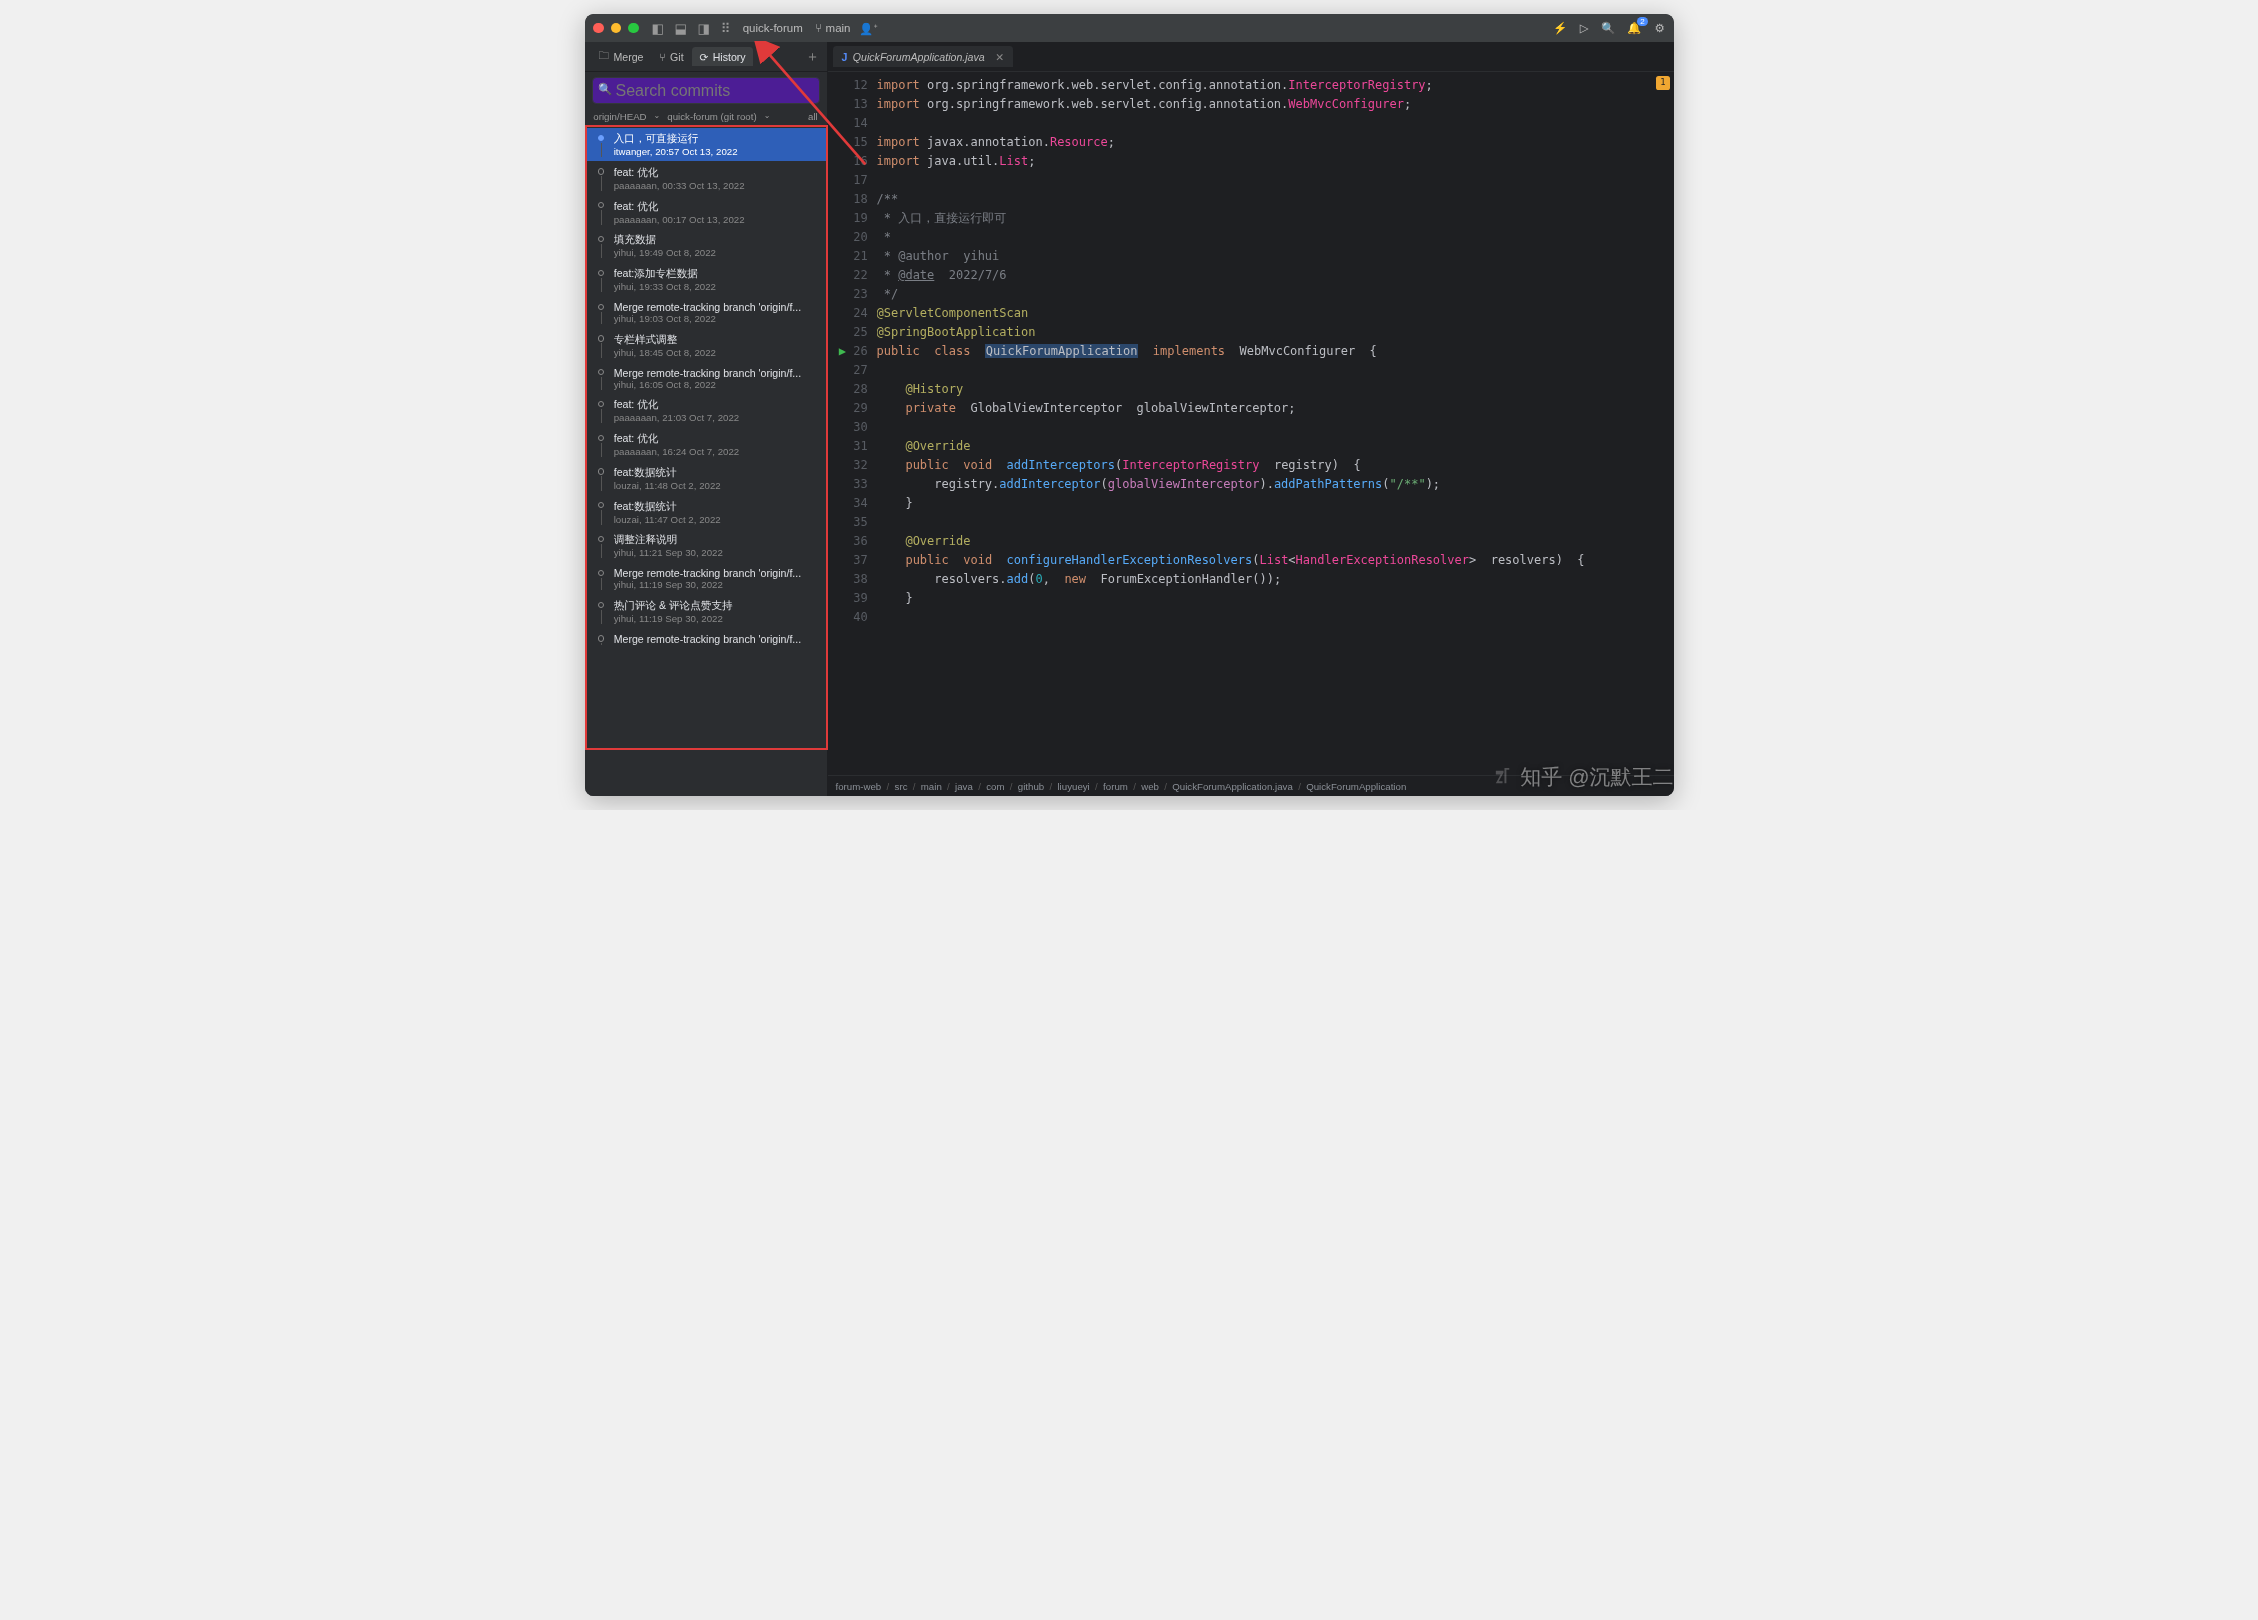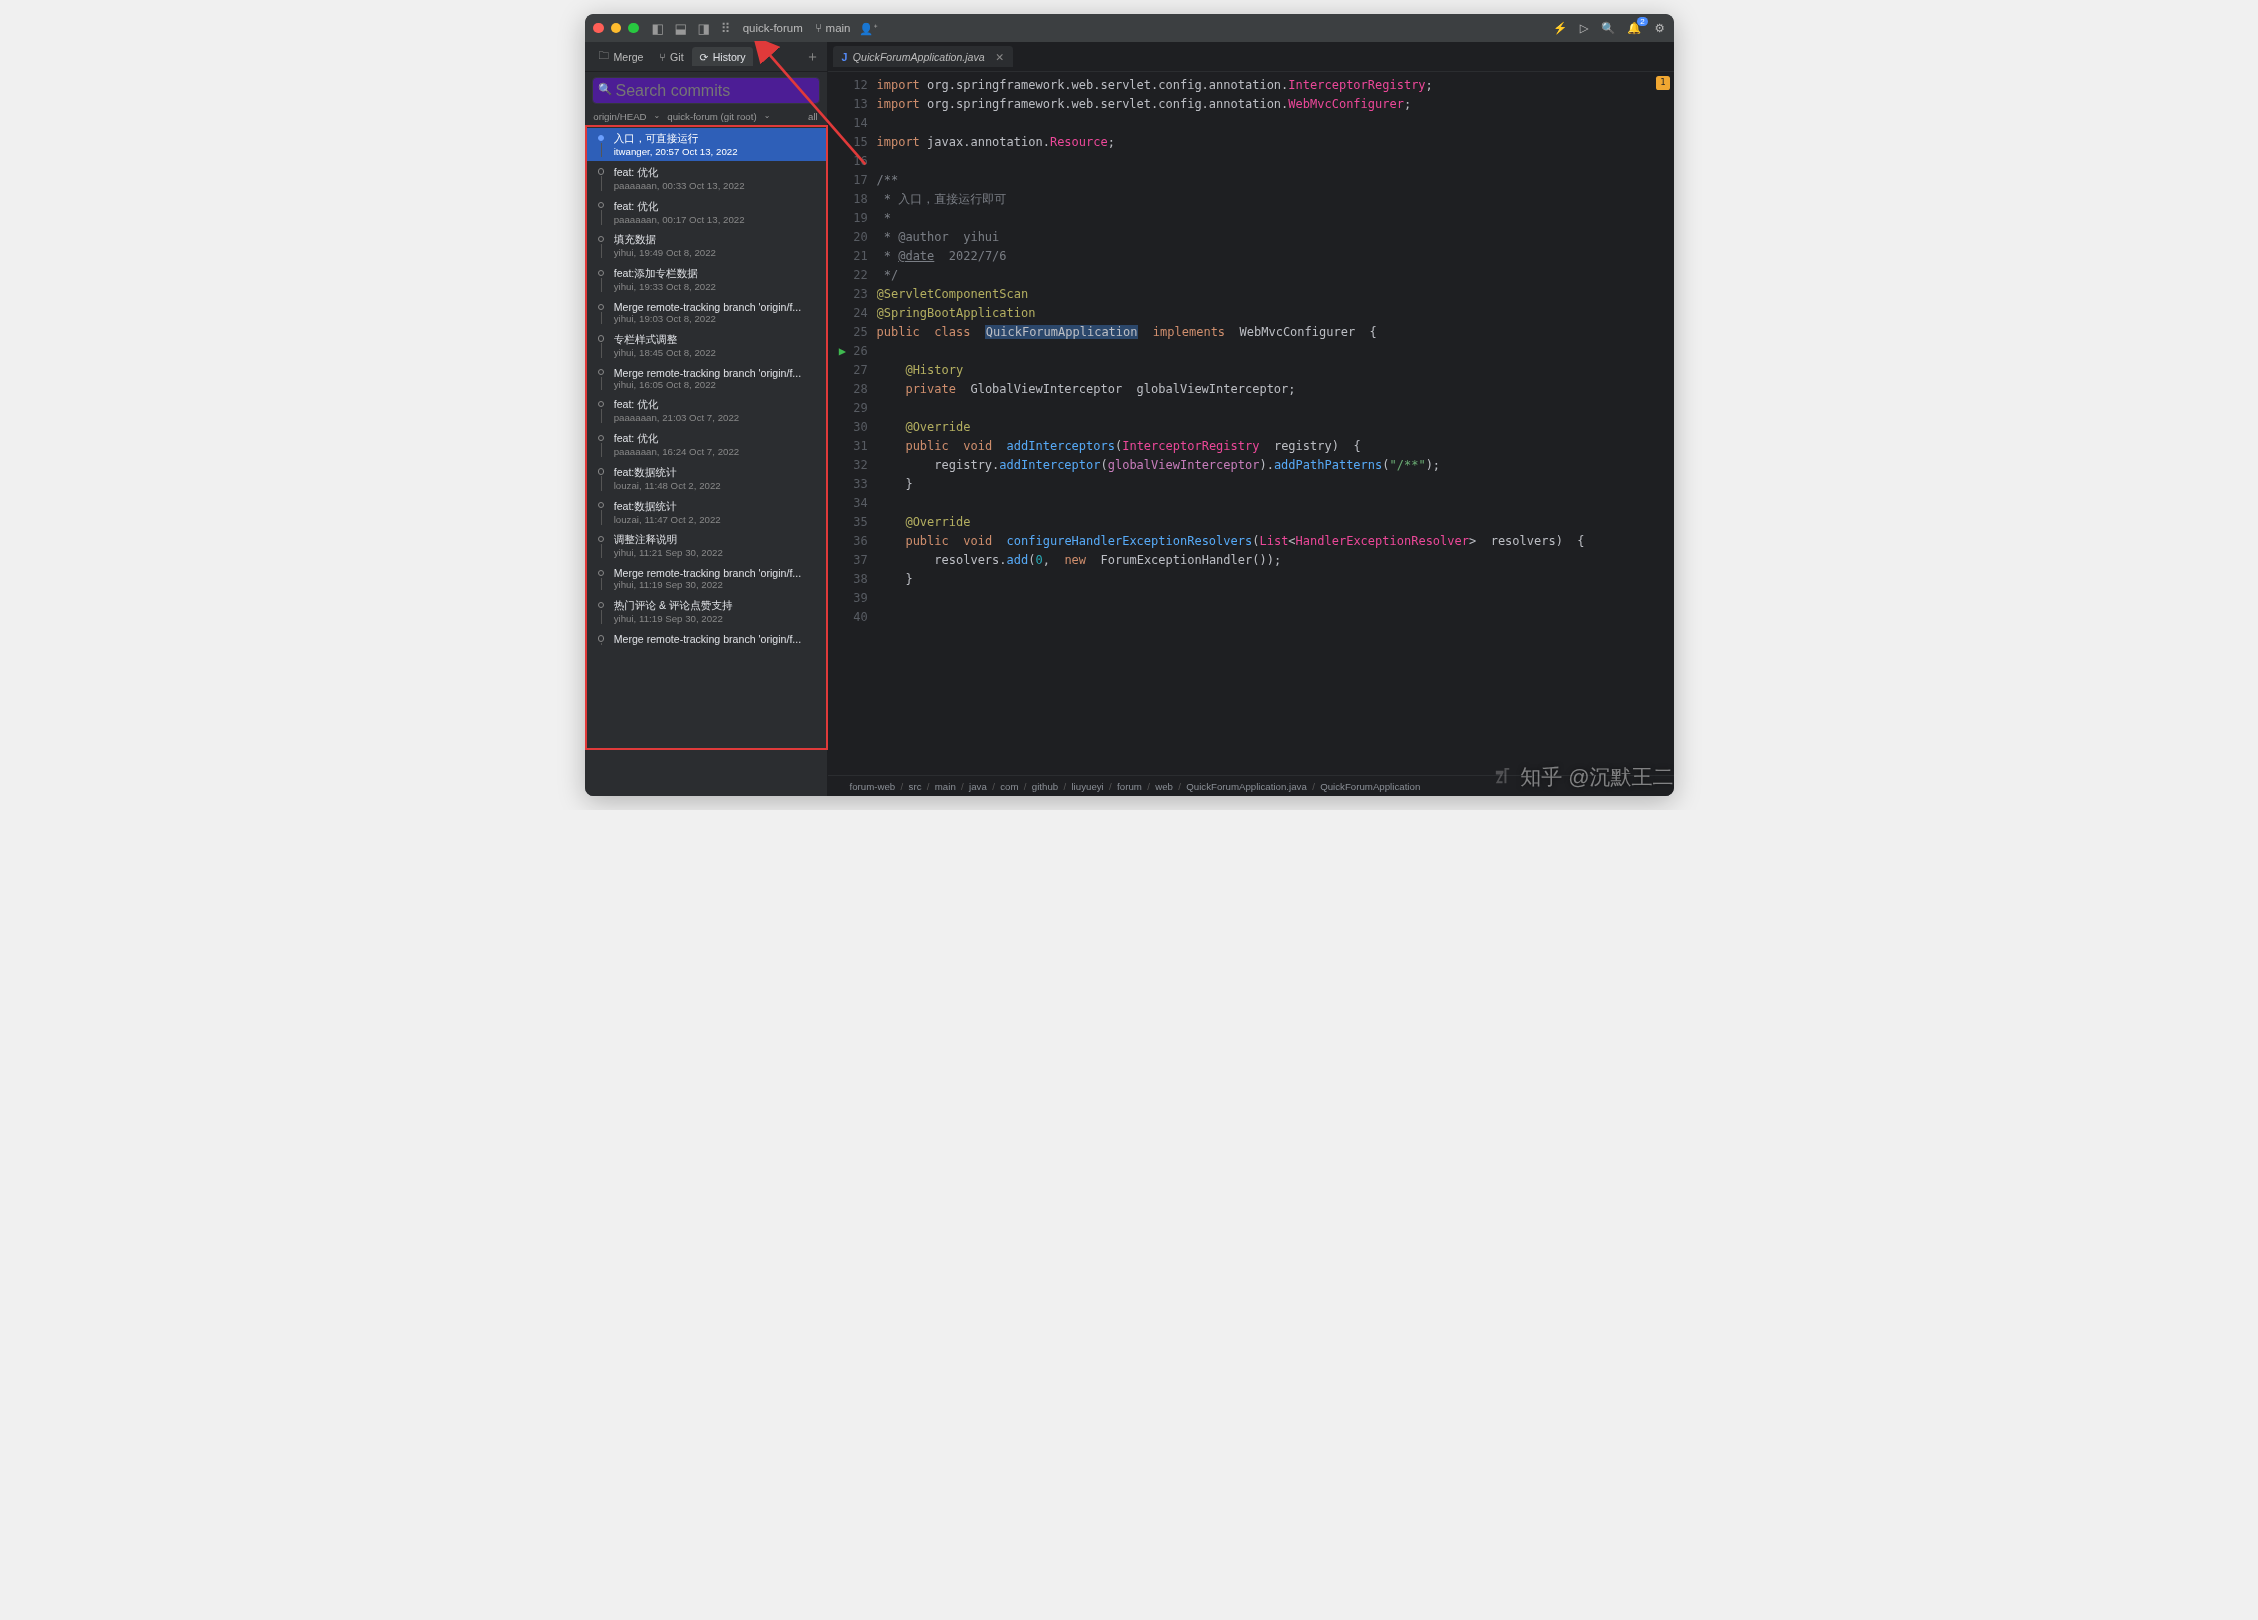--- a/index.html
+++ b/index.html
@@ -59,21 +59,21 @@
 .ed-tab .x { color: #888; margin-left: 5.3px; cursor: pointer; }
 .ed-body { flex: 1; display: flex; overflow: hidden; font-family: "Menlo", monospace; font-size: 12px; line-height: 19px; }
 .gutter { width: 49px; text-align: right; color: #585c63; padding: 3.5px 8.8px 3.5px 0; user-select: none; }
 .gutter .run { color: #3fb950; }
 .code { flex: 1; padding: 3.5px 0; color: #bcbec4; position: relative; overflow: hidden; }
 .code .l { white-space: pre; }
 .kw { color: #cf8e6d; } .cls { color: #ec4899; text-align: center; } .str { color: #6aab73; } .com { color: #7a7e85; } .ann { color: #b3ae60; } .fn { color: #57aaf7; } .id { color: #c77dbb; } .num { color: #2aacb8; } .hl { background: #2b476b; padding: 0 0.9px; } .under { text-decoration: underline; text-decoration-color: #7a7e85; }
 .ed-right-marks { position: absolute; right: 3.5px; top: 3.5px; display: flex; flex-direction: column; gap: 3.5px; }
 .warn-badge { background: #f0a732; color: #1e1f22; width: 14px; height: 14px; border-radius: 2.6px; font-size: 8.8px; display: flex; align-items: center; justify-content: center; }
 
-.crumb { height: 21px; border-top: 0.9px solid #2b2d30; display: flex; align-items: center; padding: 0 22px; font-size: 9.7px; color: #8a8f96; gap: 5.3px; }
+.crumb { height: 21px; border-top: 0.9px solid #2b2d30; display: flex; align-items: center; padding: 0 8px; font-size: 9.7px; color: #8a8f96; gap: 5.3px; }
 .crumb .sep { color: #555; }
 
 
 .arrow-svg { position: absolute; left: 166px; top: 26.5px; width: 132px; height: 141px; z-index: 60; pointer-events: none; }
 
 
 .wm { position: absolute; right: 0; bottom: 5.3px; color: rgba(255,255,255,.45); font-size: 21px; display: flex; align-items: center; gap: 5.3px; z-index: 70; text-shadow: 0 0 5.3px rgba(0,0,0,.6); }
 .wm svg { opacity: .5; }
 </style>
 </head>
@@ -343,20 +343,21 @@
             <div>40</div>
           </div>
         <div class="code" id="code">
           <div class="ed-right-marks">
               <div class="warn-badge">1</div>
             </div>
         <div class="l"><span class="kw">import</span> org.springframework.web.servlet.config.annotation.<span class="cls">InterceptorRegistry</span>;</div>
             <div class="l"><span class="kw">import</span> org.springframework.web.servlet.config.annotation.<span class="cls">WebMvcConfigurer</span>;</div>
             <div class="l">&nbsp;</div>
             <div class="l"><span class="kw">import</span> javax.annotation.<span class="cls">Resource</span>;</div>
+            <div class="l"><span class="kw">import</span> java.util.<span class="cls">List</span>;</div>
             <div class="l">&nbsp;</div>
             <div class="l"><span class="com">/**</span></div>
             <div class="l"><span class="com"> * 入口，直接运行即可</span></div>
             <div class="l"><span class="com"> *</span></div>
             <div class="l"><span class="com"> * @author  yihui</span></div>
             <div class="l"><span class="com"> * <span class="under">@date</span>  2022/7/6</span></div>
             <div class="l"><span class="com"> */</span></div>
             <div class="l"><span class="ann">@ServletComponentScan</span></div>
             <div class="l"><span class="ann">@SpringBootApplication</span></div>
             <div class="l"><span class="kw">public</span>  <span class="kw">class</span>  <span class="hl">QuickForumApplication</span>  <span class="kw">implements</span>  WebMvcConfigurer  {</div>

